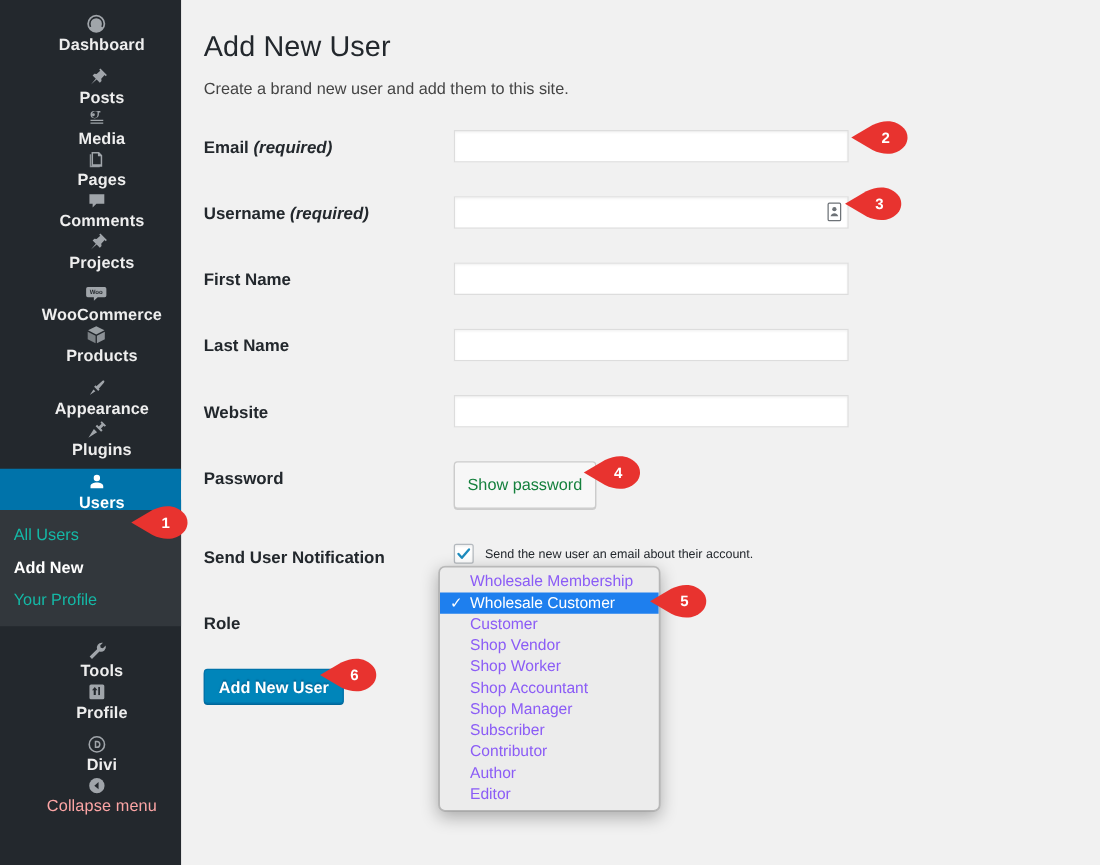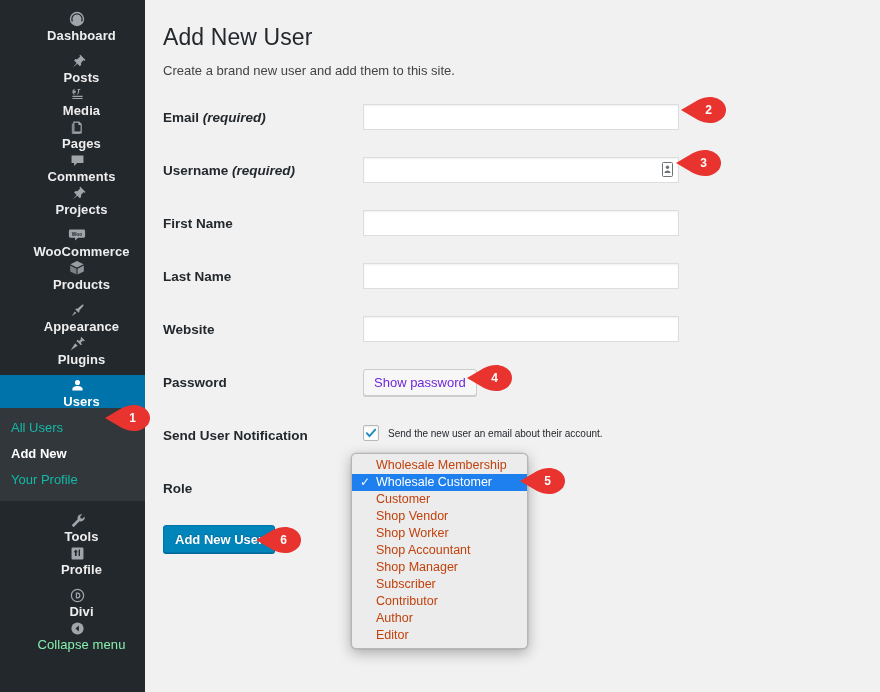--- a/index.html
+++ b/index.html
@@ -44,21 +44,21 @@
     padding-left: 9px;
     color: #eeeeee;
     font-weight: 600;
     font-size: 13px;
     line-height: 1;
     position: relative;
     flex-direction: column;
   }
   .menu-item .mi-label { margin-left: 9px; letter-spacing: .1px; }
 
-  .menu-item.dim { color: #86efac; font-weight: 400; }
+  .menu-item.dim { color: #fca5a5; font-weight: 400; }
 
   .menu-item.current {
     background: #0073aa;
     color: #ffffff;
   }
   .menu-item.current .ico { opacity: 1; }
   .menu-item.current::after {
     content: "";
     position: absolute;
     right: -8px;
@@ -165,24 +165,24 @@
     height: 17px;
     color: #6d7277;
   }
 
   .btn-secondary {
     display: inline-block;
     background: #f7f7f7;
     border: 1px solid #ccc;
     border-radius: 3px;
     box-shadow: 0 1px 0 #ccc;
-    color: #6d28d9;
+    color: #15803d;
     font-size: 13px;
     line-height: 24px;
-    height: 27px;
+    height: 38px;
     padding: 0 10px;
     font-family: inherit;
     cursor: pointer;
   }
 
   .cb-row { display: flex; align-items: center; padding-top: 3px; }
   .cbox {
     width: 16px; height: 16px;
     background: #fff;
     border: 1px solid #b4b9be;
@@ -224,21 +224,21 @@
     border-radius: 5px;
     box-shadow: 0 4px 14px rgba(0,0,0,.30), 0 0 0 .5px rgba(0,0,0,.12);
     padding: 3px 0 4px 0;
     z-index: 30;
     overflow: hidden;
   }
   .opt {
     font-size: 12.5px;
     line-height: 17px;
     height: 17px;
-    color: #c2410c;
+    color: #8b5cf6;
     padding: 0 6px 0 24px;
     position: relative;
     white-space: nowrap;
   }
   .opt.selected {
     background: #1e7fee;
     color: #fff;
   }
   .opt .tick {
     position: absolute;

